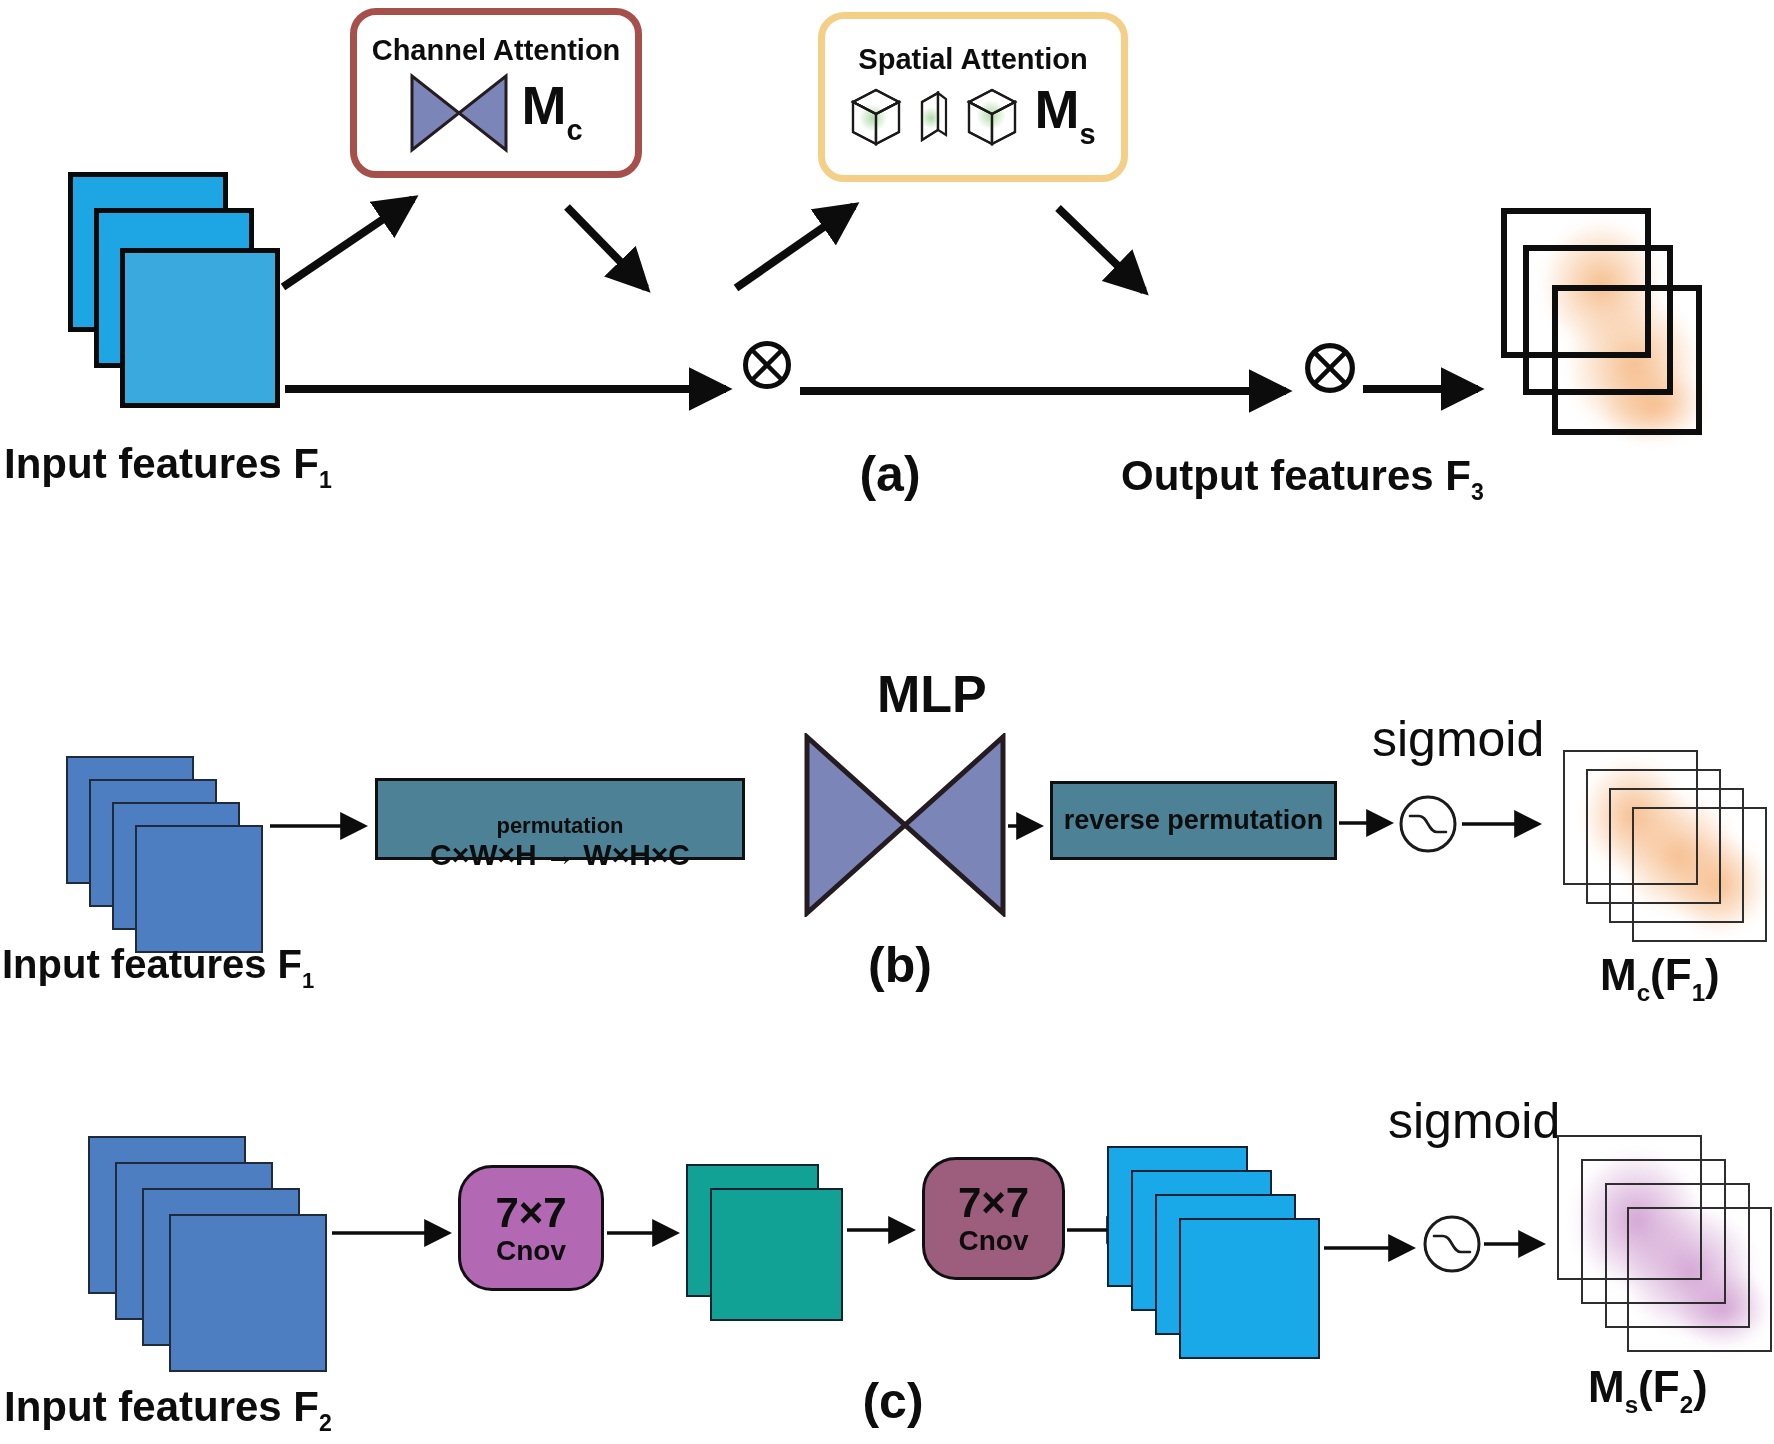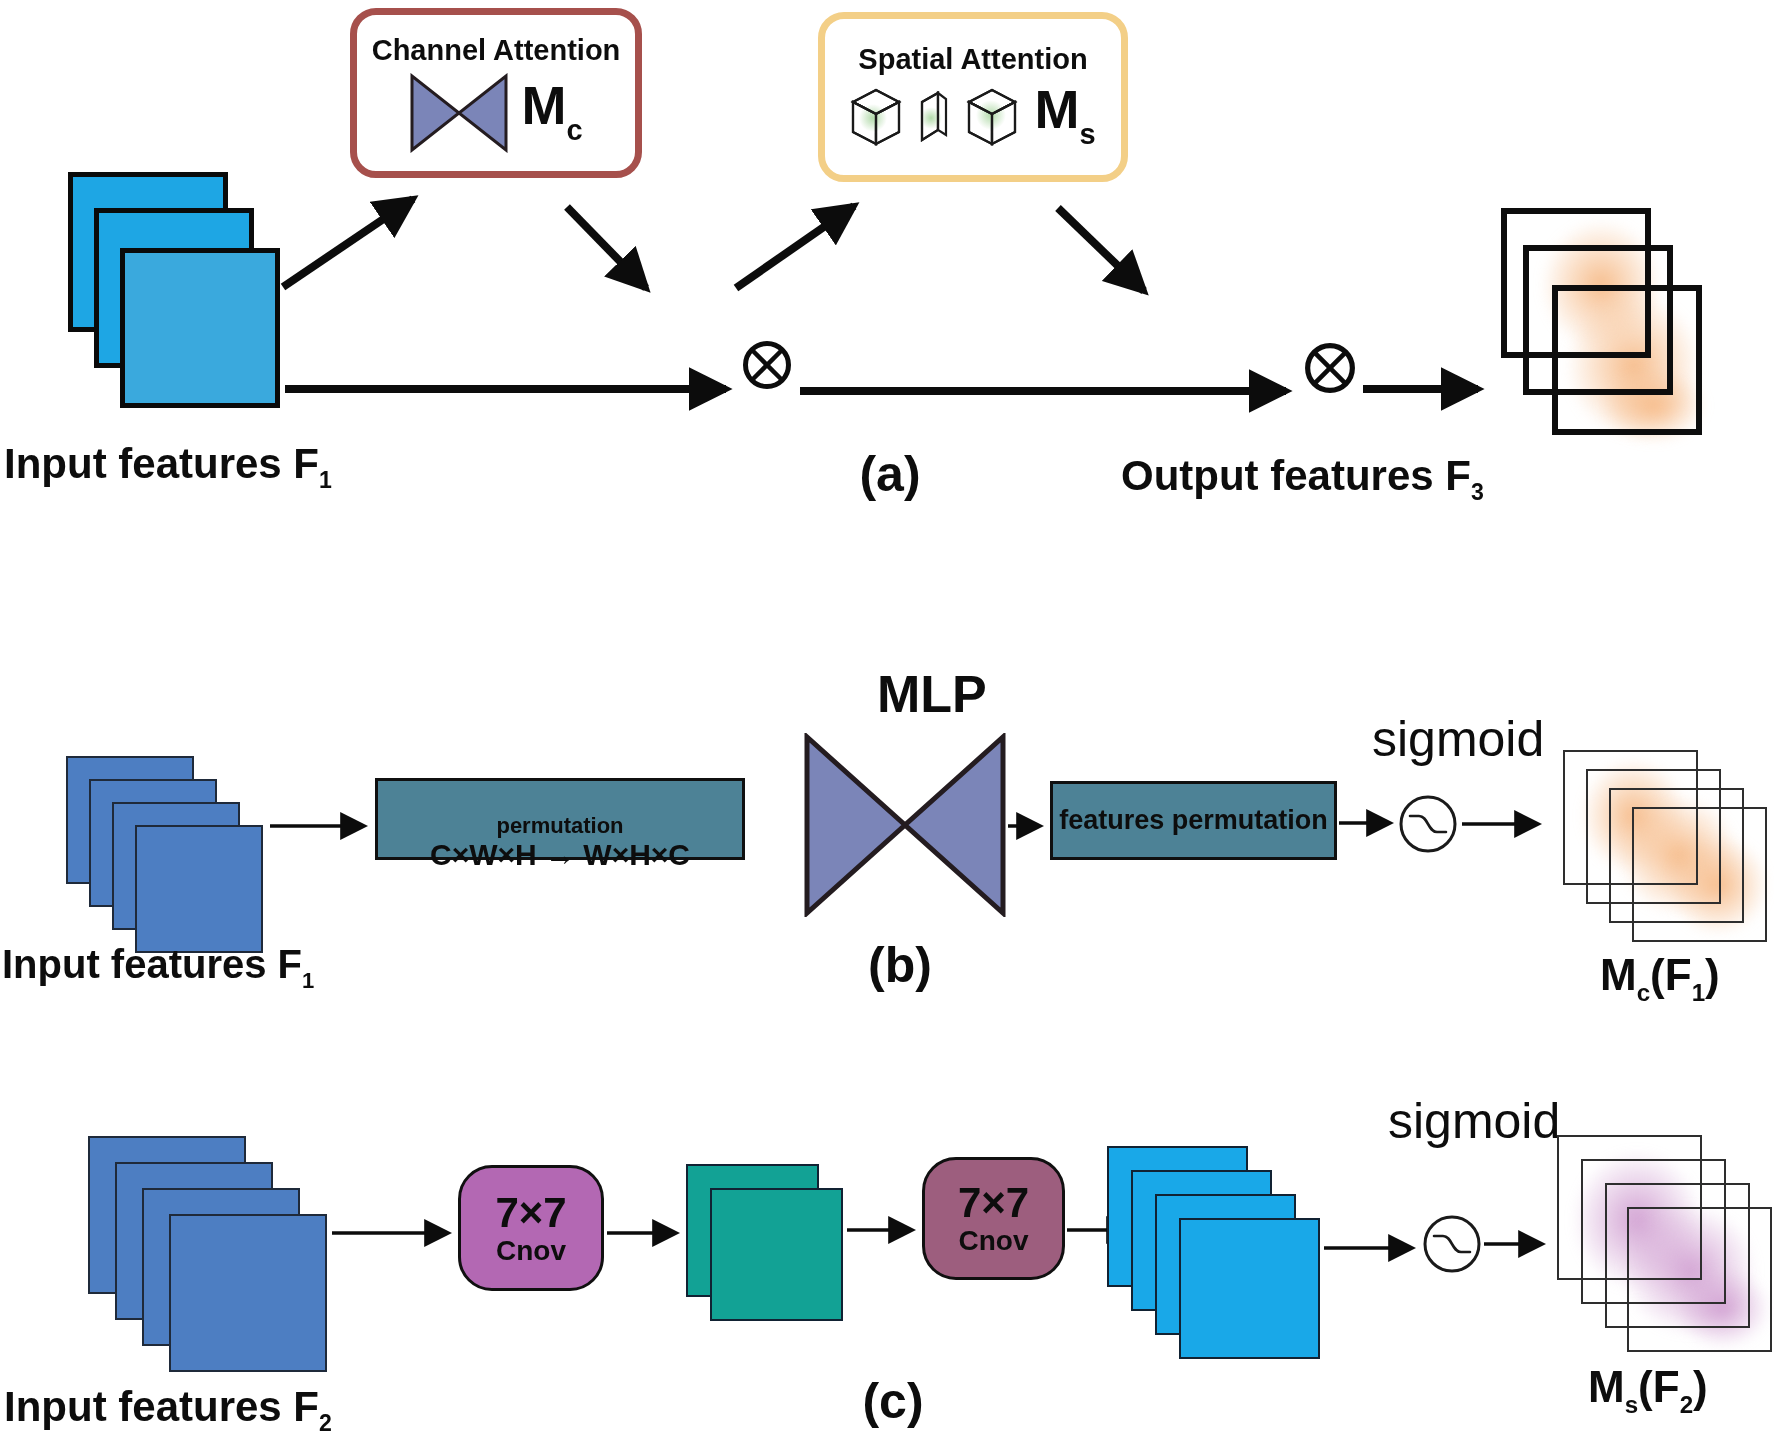--- a/index.html
+++ b/index.html
@@ -195,21 +195,21 @@
     <div class="pformula">C×W×H → W×H×C</div>
   </div>
 
   <div class="abs big-title" style="left:832px;top:664px;margin-left:45px;">MLP</div>
   <svg class="abs" style="left:803px;top:733px;z-index:3;" width="204" height="184" viewBox="0 0 204 184">
     <polygon points="4,4 4,180 102,92" fill="#7b85b8" stroke="#241c20" stroke-width="5"></polygon>
     <polygon points="200,4 200,180 102,92" fill="#7b85b8" stroke="#241c20" stroke-width="5"></polygon>
   </svg>
 
   <div class="abs rev-box" style="left:1050px;top:781px;width:287px;height:79px;">
-    <span>features permutation</span>
+    <span>reverse permutation</span>
   </div>
 
   <div class="abs sigmoid-title" style="left:1352px;top:710px;">sigmoid</div>
   <svg class="abs" style="left:1398px;top:794px;z-index:3;" width="60" height="60" viewBox="0 0 60 60">
     <circle cx="30" cy="30" r="27" fill="#ffffff" stroke="#1a1a1a" stroke-width="3"></circle>
     <path d="M 12 22 H 21 C 30 22 30 38 39 38 H 48" fill="none" stroke="#1a1a1a" stroke-width="2.6" stroke-linecap="round"></path>
   </svg>
 
   <div class="abs stack" style="left:1563px;top:750px;width:208px;height:195px;">
     <div class="blob blob-or" style="left:18px;top:8px;width:105px;height:115px;"></div>

